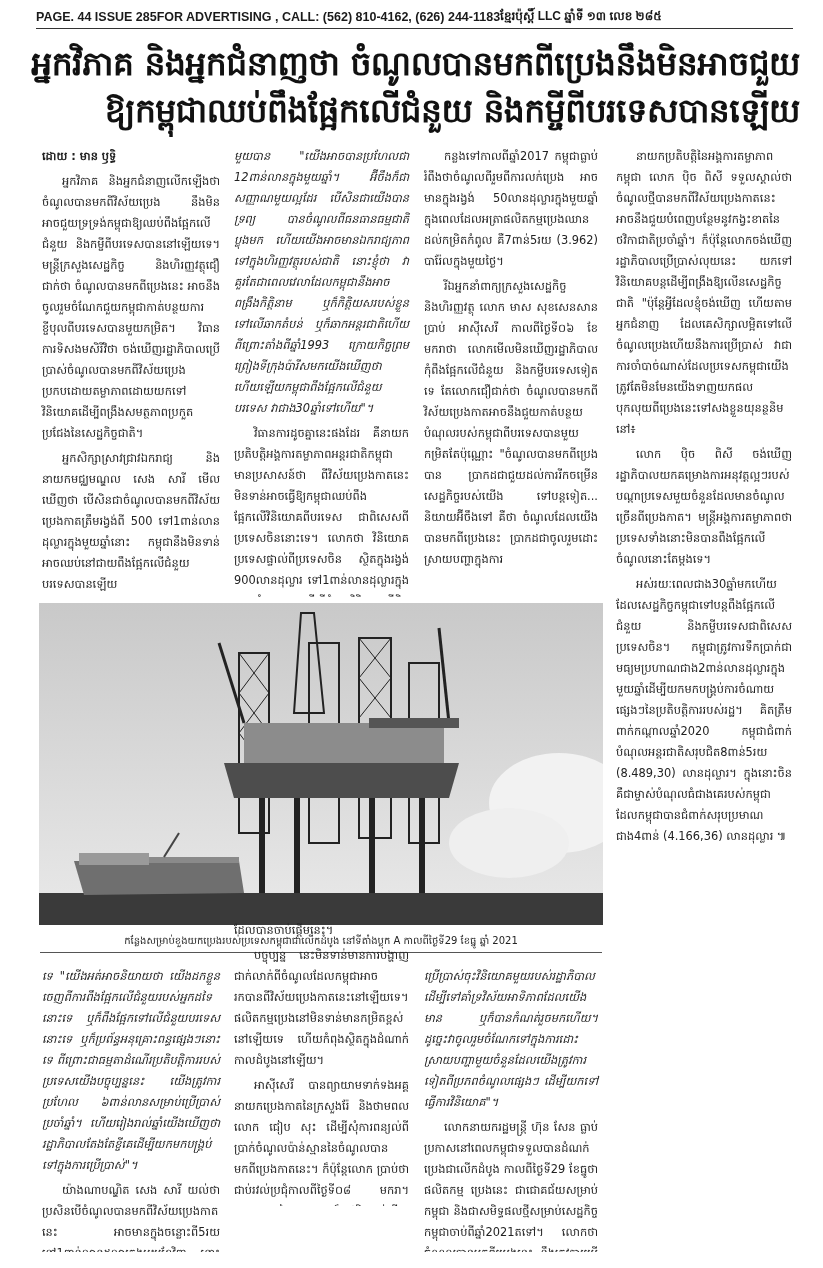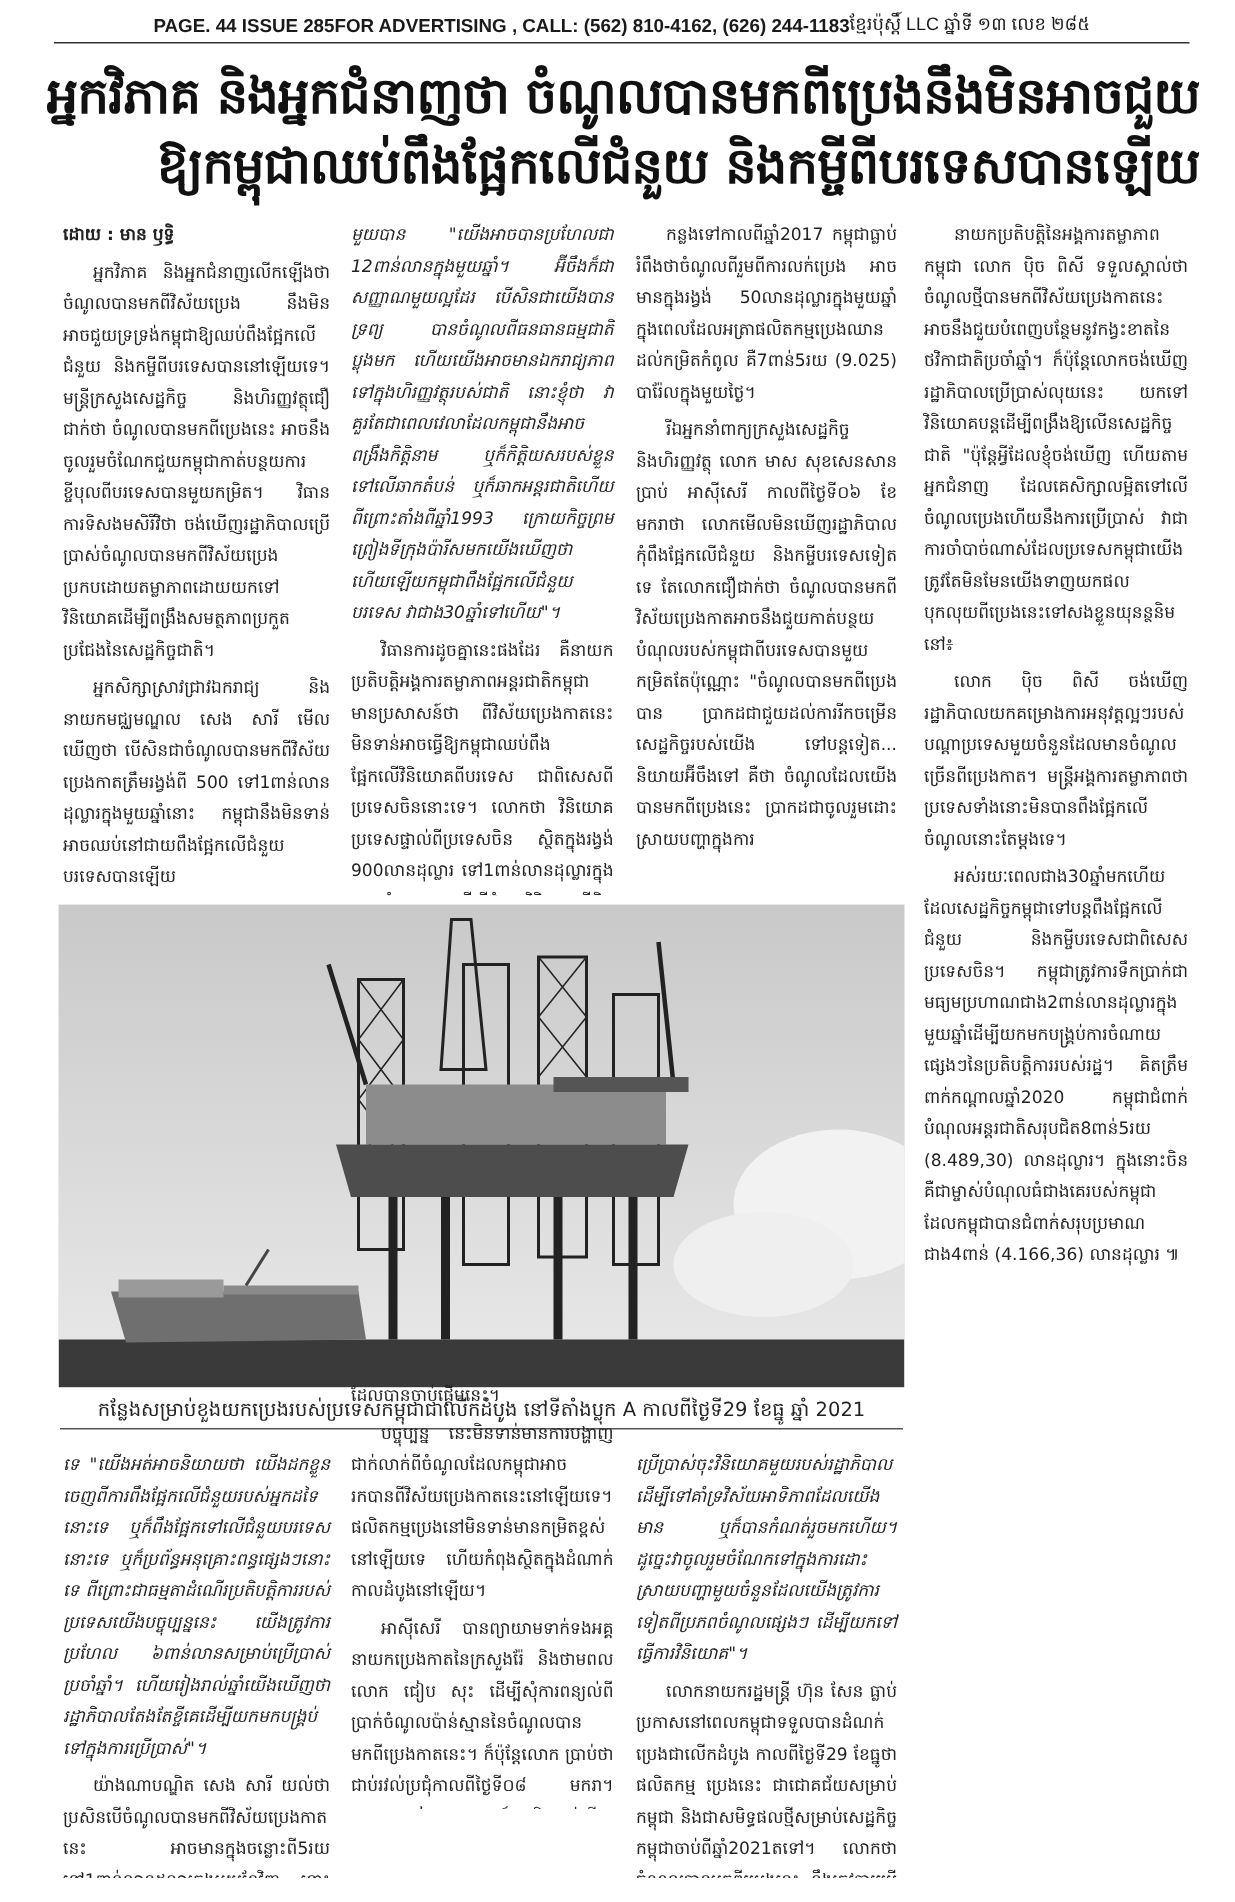--- a/index.html
+++ b/index.html
@@ -3,24 +3,24 @@
 <meta charset="utf-8">
 <style>
   html, body { margin: 0; padding: 0; background: #ffffff; }
   body {
     width: 823px; height: 1268px; position: relative; overflow: hidden;
     font-family: "DejaVu Sans", sans-serif; color: #1a1a1a;
   }
   .masthead {
     position: absolute; left: 36px; top: 6px; width: 757px; height: 22px;
     border-bottom: 1.5px solid #333;
-    display: flex; align-items: center; justify-content: center;
+    display: flex; align-items: center; justify-content: flex-start;
     font-family: "Liberation Sans", sans-serif; font-weight: bold; font-size: 12.5px;
   }
-  .masthead .right { font-weight: normal; font-size: 12px; }
+  .masthead .right { font-weight: bold; font-size: 12px; }
   .headline {
     position: absolute; left: 30px; top: 40px; width: 770px;
     text-align: right; font-family: "DejaVu Sans", sans-serif;
     font-weight: bold; font-size: 33px; line-height: 47px; color: #111;
     letter-spacing: -0.5px;
   }
   .col {
     position: absolute; font-size: 11.4px; line-height: 21px;
     text-align: justify; color: #222;
   }
@@ -35,21 +35,21 @@
   .c1b { left: 38px; top: 962px; width: 186px; height: 290px; overflow: hidden; }
   .c2b { left: 230px; top: 916px; width: 183px; height: 290px; overflow: hidden; }
   .c3b { left: 420px; top: 962px; width: 182px; height: 290px; overflow: hidden; }
   .photo {
     position: absolute; left: 39px; top: 603px; width: 564px; height: 322px;
     overflow: hidden; background: #d9d9d9;
   }
   .caption {
     position: absolute; left: 40px; top: 930px; width: 562px; height: 22px;
     border-bottom: 1px solid #555; text-align: center;
-    font-size: 13px; line-height: 22px; color: #222;
+    font-size: 10px; line-height: 22px; color: #222;
   }
 </style>
 </head>
 <body>
 
 <div class="masthead">
   <span>PAGE. 44  ISSUE 285</span>
   <span>FOR ADVERTISING ,  CALL: (562) 810-4162, (626) 244-1183</span>
   <span class="right">ខ្មែរប៉ុស្ដិ៍ LLC  ឆ្នាំទី ១៣  លេខ ២៨៥</span>
 </div>
@@ -64,21 +64,21 @@
   <p>អ្នកវិភាគ និងអ្នកជំនាញលើកឡើងថា ចំណូលបានមកពីវិស័យប្រេង នឹងមិនអាចជួយទ្រទ្រង់កម្ពុជាឱ្យឈប់ពឹងផ្អែកលើជំនួយ និងកម្ចីពីបរទេសបាននៅឡើយទេ។ មន្ត្រីក្រសួងសេដ្ឋកិច្ច និងហិរញ្ញវត្ថុជឿជាក់ថា ចំណូលបានមកពីប្រេងនេះ អាចនឹងចូលរួមចំណែកជួយកម្ពុជាកាត់បន្ថយការខ្ចីបុលពីបរទេសបានមួយកម្រិត។ វិធានការទិសងមសិរីវិថា ចង់ឃើញរដ្ឋាភិបាលប្រើប្រាស់ចំណូលបានមកពីវិស័យប្រេង ប្រកបដោយតម្លាភាពដោយយកទៅវិនិយោគដើម្បីពង្រឹងសមត្ថភាពប្រកួតប្រជែងនៃសេដ្ឋកិច្ចជាតិ។</p>
   <p>អ្នកសិក្សាស្រាវជ្រាវឯករាជ្យ និងនាយកមជ្ឈមណ្ឌល សេង សារី មើលឃើញថា បើសិនជាចំណូលបានមកពីវិស័យប្រេងកាតត្រឹមរង្វង់ពី 500 ទៅ1ពាន់លានដុល្លារក្នុងមួយឆ្នាំនោះ កម្ពុជានឹងមិនទាន់អាចឈប់នៅជាយពឹងផ្អែកលើជំនួយបរទេសបានឡើយ</p>
 </div>
 
 <div class="col c2">
   <p class="noind it">មួយបាន "យើងអាចបានប្រហែលជា 12ពាន់លានក្នុងមួយឆ្នាំ។ អ៊ីចឹងក៏ជាសញ្ញាណមួយល្អដែរ បើសិនជាយើងបានទ្រព្យ បានចំណូលពីធនធានធម្មជាតិប្លុងមក ហើយយើងអាចមានឯករាជ្យភាពទៅក្នុងហិរញ្ញវត្ថុរបស់ជាតិ នោះខ្ញុំថា វាគួរតែជាពេលវេលាដែលកម្ពុជានឹងអាចពង្រឹងកិត្តិនាម ឬក៏កិត្តិយសរបស់ខ្លួនទៅលើឆាកតំបន់ ឬក៏ឆាកអន្តរជាតិហើយ ពីព្រោះតាំងពីឆ្នាំ1993 ក្រោយកិច្ចព្រមព្រៀងទីក្រុងប៉ារីសមកយើងឃើញថា ហើយឡើយកម្ពុជាពឹងផ្អែកលើជំនួយបរទេស វាជាង30ឆ្នាំទៅហើយ"។</p>
   <p>វិធានការដូចគ្នានេះផងដែរ គឺនាយកប្រតិបត្តិអង្គការតម្លាភាពអន្តរជាតិកម្ពុជាមានប្រសាសន៍ថា ពីវិស័យប្រេងកាតនេះ មិនទាន់អាចធ្វើឱ្យកម្ពុជាឈប់ពឹងផ្អែកលើវិនិយោគពីបរទេស ជាពិសេសពីប្រទេសចិននោះទេ។ លោកថា វិនិយោគប្រទេសផ្ទាល់ពីប្រទេសចិន ស្ថិតក្នុងរង្វង់ 900លានដុល្លារ ទៅ1ពាន់លានដុល្លារក្នុងមួយឆ្នាំ។ ដូច្នេះដើម្បីជំនួសវិនិយោគពីចិនតែងតែកម្ពុជាត្រូវការផលិតប្រេងច្រើនជាងកម្រិត 7ពាន់របារក្នុងមួយថ្ងៃ។ លោកថា ដើម្បីជំនួសវិនិយោគរបស់ចិនបាន លុះត្រាតែកម្ពុជាអាចផលិតប្រេងបានយ៉ាងហោចណាស់10ដង ច្រើនជាងកម្រិតផលិតកម្ម</p>
 </div>
 
 <div class="col c3">
-  <p>កន្លងទៅកាលពីឆ្នាំ2017 កម្ពុជាធ្លាប់រំពឹងថាចំណូលពីរួមពីការលក់ប្រេង អាចមានក្នុងរង្វង់ 50លានដុល្លារក្នុងមួយឆ្នាំ ក្នុងពេលដែលអត្រាផលិតកម្មប្រេងឈានដល់កម្រិតកំពូល គឺ7ពាន់5រយ (9.025) បារ៉ែលក្នុងមួយថ្ងៃ។</p>
+  <p>កន្លងទៅកាលពីឆ្នាំ2017 កម្ពុជាធ្លាប់រំពឹងថាចំណូលពីរួមពីការលក់ប្រេង អាចមានក្នុងរង្វង់ 50លានដុល្លារក្នុងមួយឆ្នាំ ក្នុងពេលដែលអត្រាផលិតកម្មប្រេងឈានដល់កម្រិតកំពូល គឺ7ពាន់5រយ (3.962) បារ៉ែលក្នុងមួយថ្ងៃ។</p>
   <p>រីឯអ្នកនាំពាក្យក្រសួងសេដ្ឋកិច្ច និងហិរញ្ញវត្ថុ លោក មាស សុខសេនសាន ប្រាប់ អាស៊ីសេរី កាលពីថ្ងៃទី០៦ ខែមករាថា លោកមើលមិនឃើញរដ្ឋាភិបាលកុំពឹងផ្អែកលើជំនួយ និងកម្ចីបរទេសទៀតទេ តែលោកជឿជាក់ថា ចំណូលបានមកពីវិស័យប្រេងកាតអាចនឹងជួយកាត់បន្ថយបំណុលរបស់កម្ពុជាពីបរទេសបានមួយកម្រិតតែប៉ុណ្ណោះ "ចំណូលបានមកពីប្រេងបាន ប្រាកដជាជួយដល់ការរីកចម្រើនសេដ្ឋកិច្ចរបស់យើង ទៅបន្តទៀត... និយាយអ៊ីចឹងទៅ គឺថា ចំណូលដែលយើងបានមកពីប្រេងនេះ ប្រាកដជាចូលរួមដោះស្រាយបញ្ហាក្នុងការ</p>
 </div>
 
 <div class="col c4">
   <p>នាយកប្រតិបត្តិនៃអង្គការតម្លាភាពកម្ពុជា លោក ប៉ិច ពិសី ទទួលស្គាល់ថា ចំណូលថ្មីបានមកពីវិស័យប្រេងកាតនេះ អាចនឹងជួយបំពេញបន្ថែមនូវកង្វះខាតនៃថវិកាជាតិប្រចាំឆ្នាំ។ ក៏ប៉ុន្តែលោកចង់ឃើញរដ្ឋាភិបាលប្រើប្រាស់លុយនេះ យកទៅវិនិយោគបន្តដើម្បីពង្រឹងឱ្យលើនសេដ្ឋកិច្ចជាតិ "ប៉ុន្តែអ្វីដែលខ្ញុំចង់ឃើញ ហើយតាមអ្នកជំនាញ ដែលគេសិក្សាលម្អិតទៅលើចំណូលប្រេងហើយនឹងការប្រើប្រាស់ វាជាការចាំបាច់ណាស់ដែលប្រទេសកម្ពុជាយើង ត្រូវតែមិនមែនយើងទាញយកផល បុកលុយពីប្រេងនេះទៅសងខ្លួនយុនន្ថនិមនៅ៖</p>
   <p>លោក ប៉ិច ពិសី ចង់ឃើញរដ្ឋាភិបាលយកគម្រោងការអនុវត្តល្អៗរបស់បណ្ដាប្រទេសមួយចំនួនដែលមានចំណូលច្រើនពីប្រេងកាត។ មន្ត្រីអង្គការតម្លាភាពថា ប្រទេសទាំងនោះមិនបានពឹងផ្អែកលើចំណូលនោះតែម្តងទេ។</p>
   <p>អស់រយៈពេលជាង30ឆ្នាំមកហើយដែលសេដ្ឋកិច្ចកម្ពុជាទៅបន្តពឹងផ្អែកលើជំនួយ និងកម្ចីបរទេសជាពិសេសប្រទេសចិន។ កម្ពុជាត្រូវការទឹកប្រាក់ជាមធ្យមប្រហាណជាង2ពាន់លានដុល្លារក្នុងមួយឆ្នាំដើម្បីយកមកបង្គ្រប់ការចំណាយផ្សេងៗនៃប្រតិបត្តិការរបស់រដ្ឋ។ គិតត្រឹមពាក់កណ្ដាលឆ្នាំ2020 កម្ពុជាជំពាក់បំណុលអន្តរជាតិសរុបជិត8ពាន់5រយ (8.489,30) លានដុល្លារ។ ក្នុងនោះចិនគឺជាម្ចាស់បំណុលធំជាងគេរបស់កម្ពុជា ដែលកម្ពុជាបានជំពាក់សរុបប្រមាណជាង4ពាន់ (4.166,36) លានដុល្លារ ៕</p>
 </div>
 
 <div class="photo">

